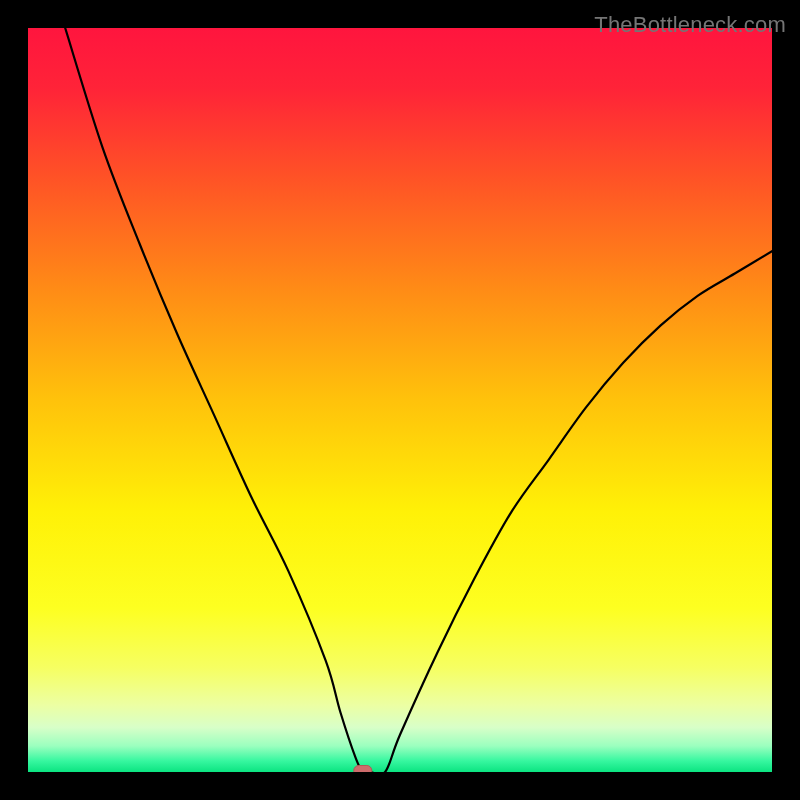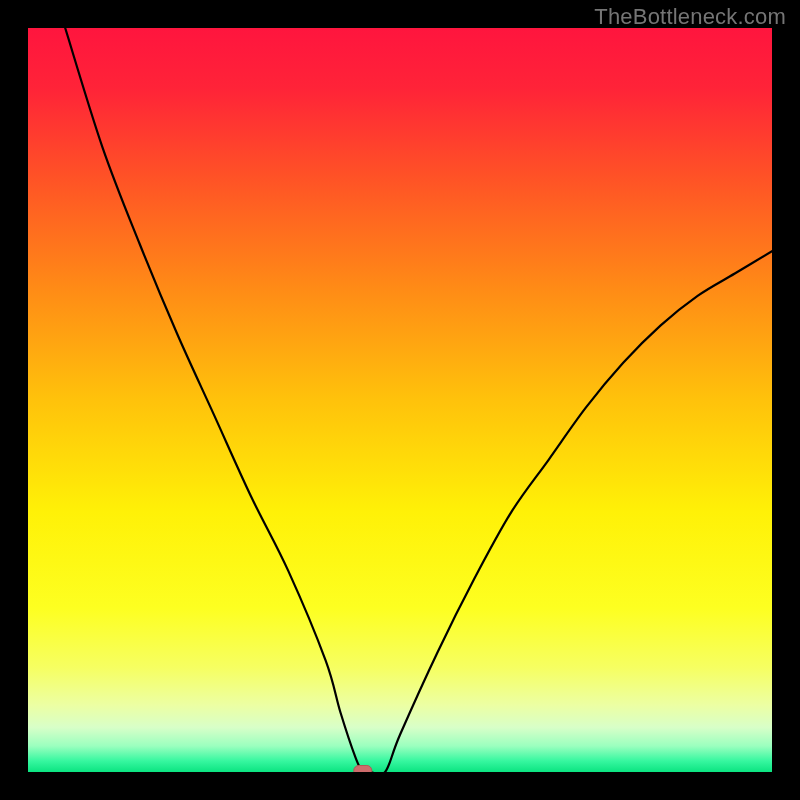--- a/index.html
+++ b/index.html
@@ -12,21 +12,21 @@
     font-family: Arial, Helvetica, sans-serif;
   }
   .frame {
     position: relative;
     width: 800px;
     height: 800px;
     background: #000;
   }
   .watermark {
     position: absolute;
-    top: 4px;
+    top: 12px;
     right: 14px;
     color: #757575;
     font-size: 22px;
     font-weight: 400;
     letter-spacing: 0.2px;
     z-index: 10;
   }
   .plot {
     position: absolute;
     left: 28px;

